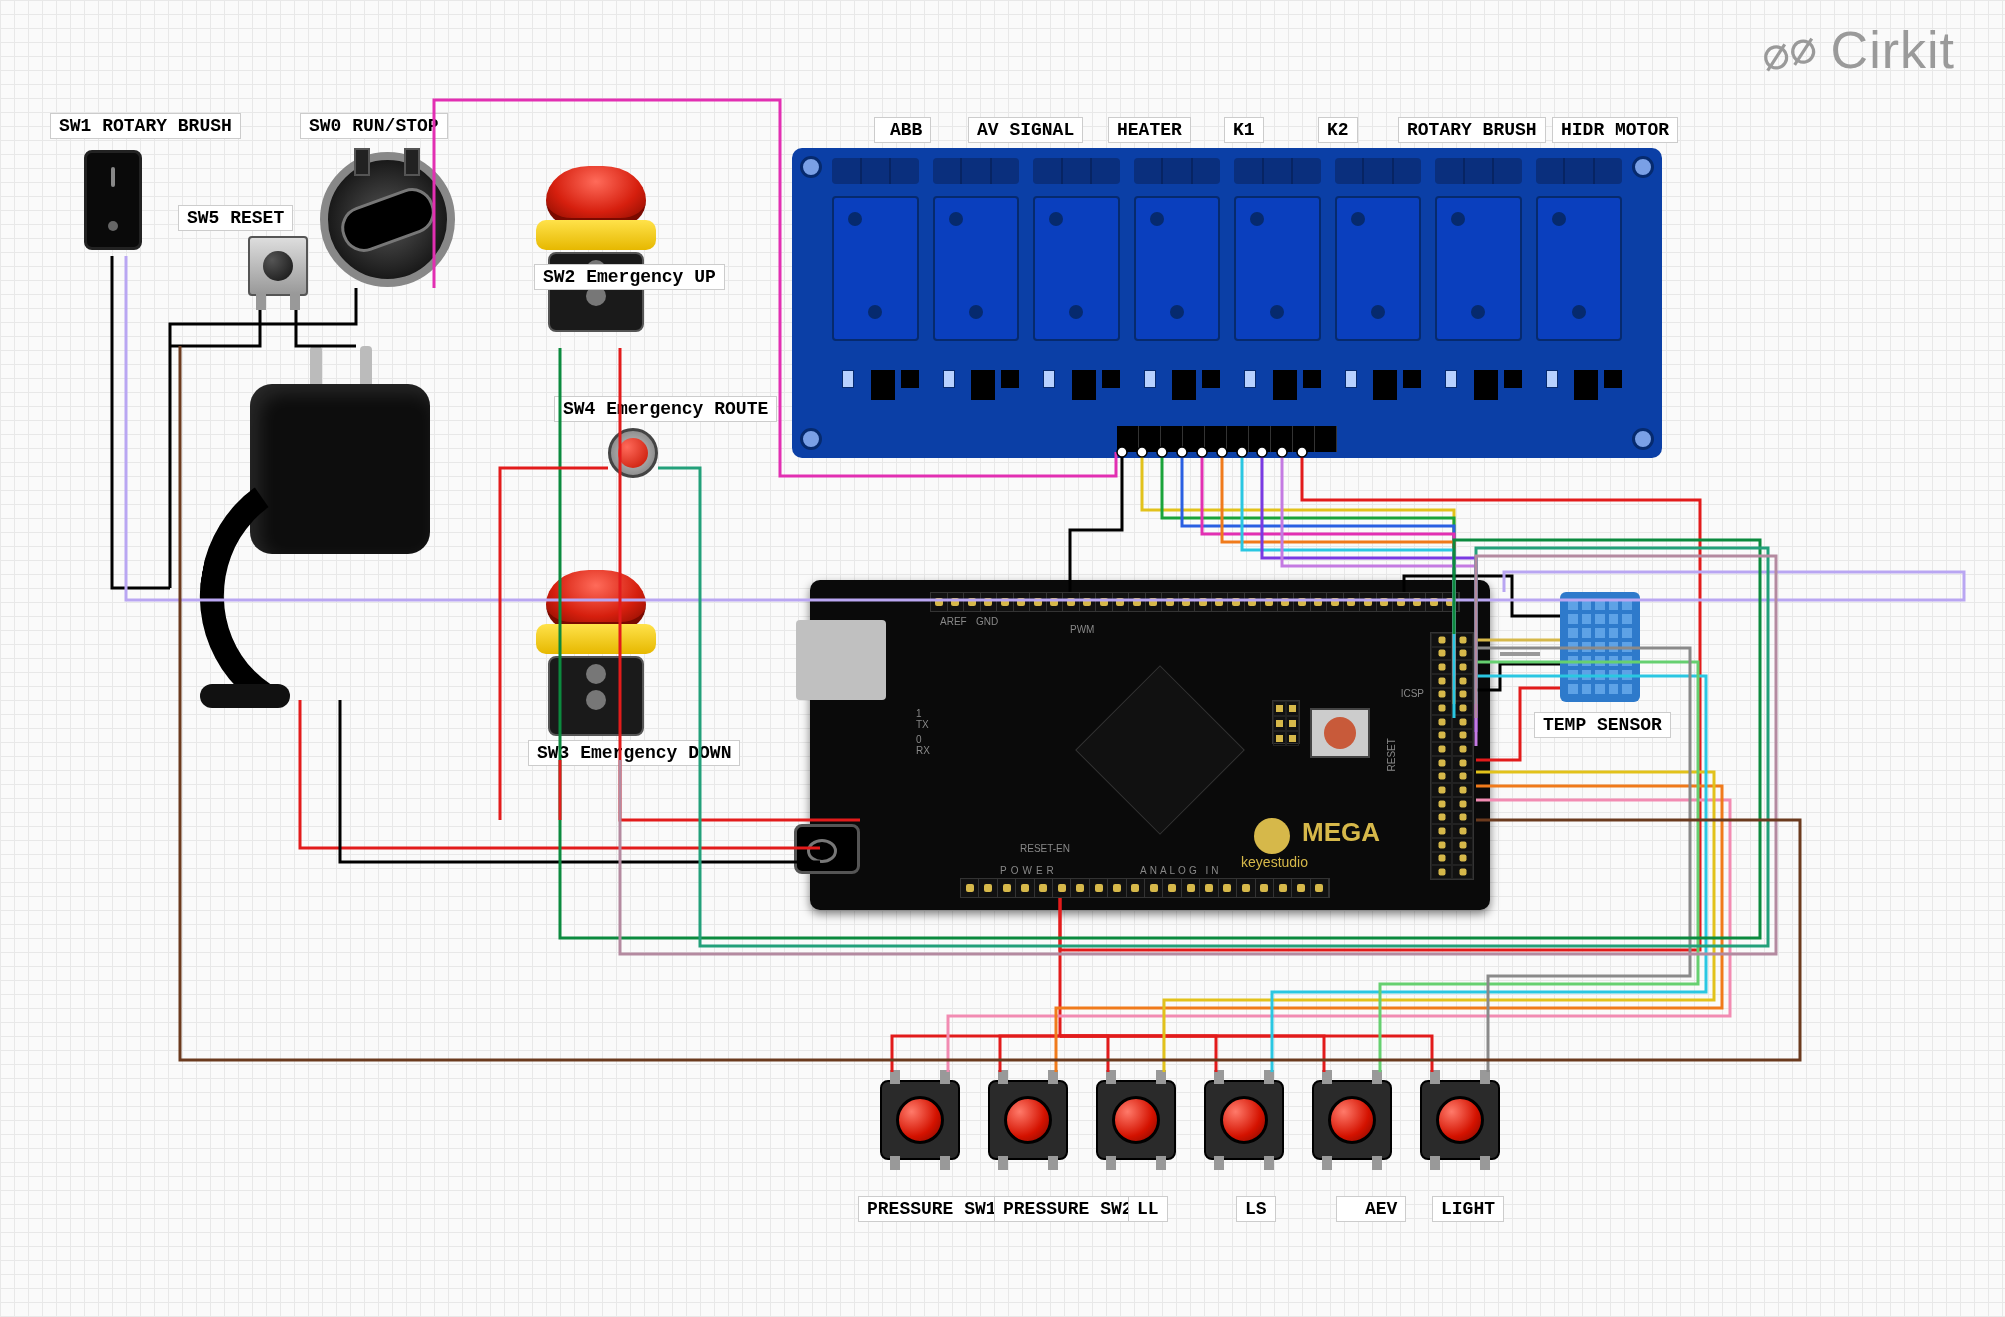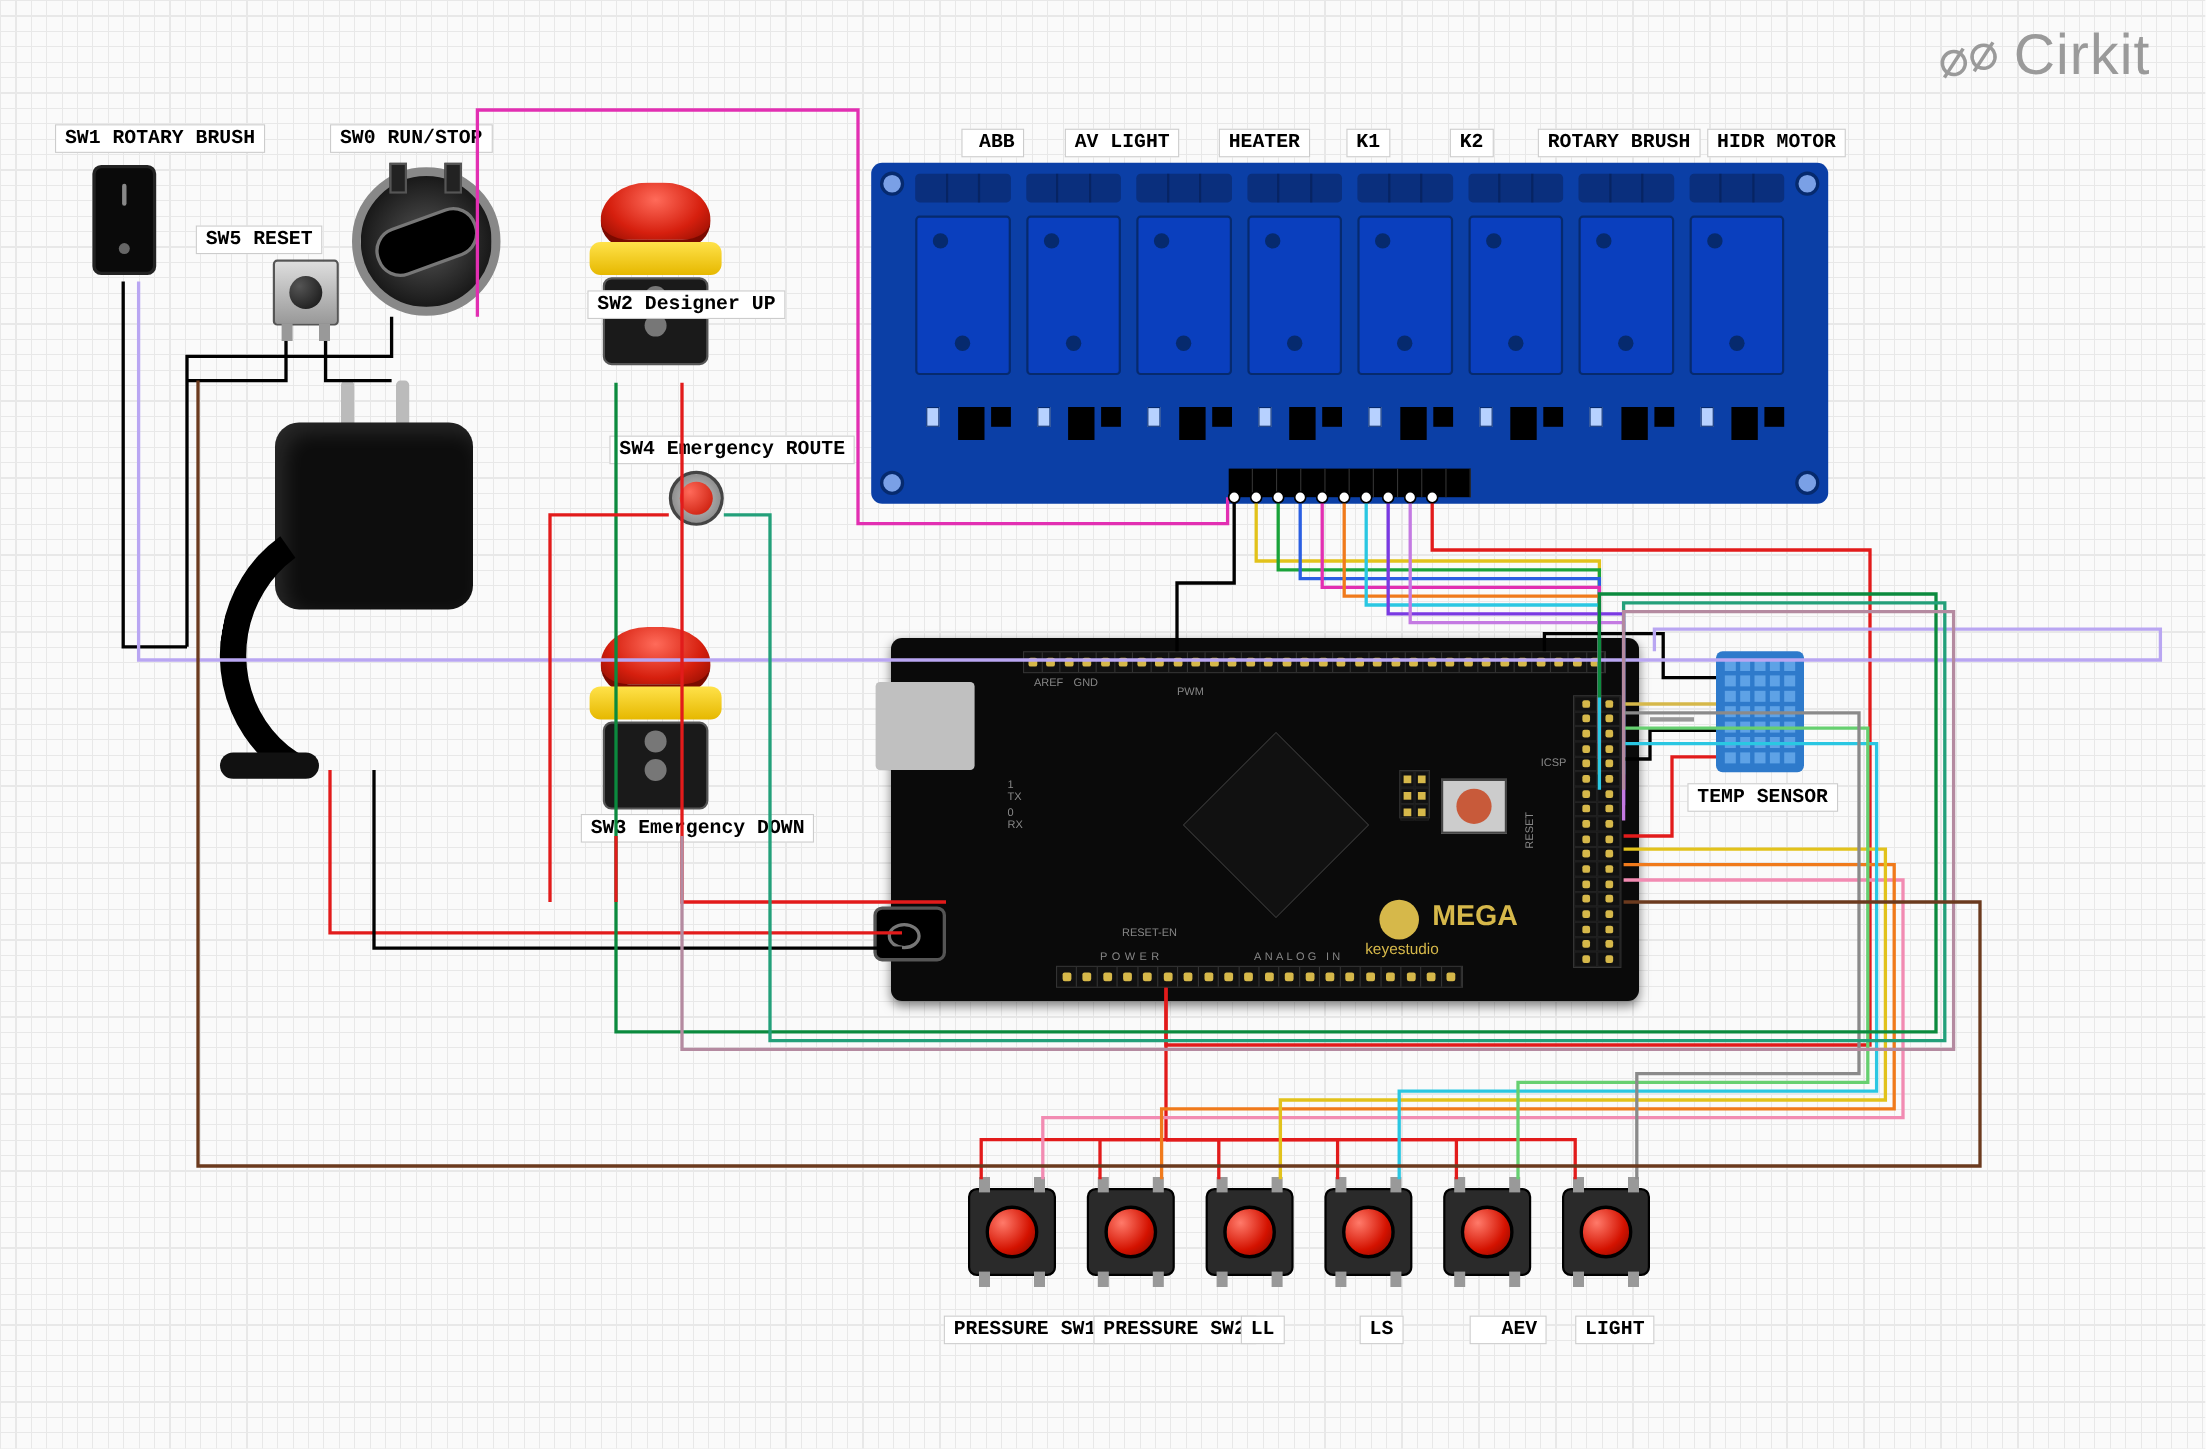--- a/index.html
+++ b/index.html
@@ -327,21 +327,21 @@
   </div>
 
   <div class="estop" style="left:536px; top:166px;">
     <div class="head"></div>
       <div class="collar"></div>
       <div class="body">
         <div class="screw"></div>
         <div class="screw"></div>
       </div>
   </div>
-  <div class="lbl" style="left:534px; top:264px;">SW2 Designer UP</div>
+  <div class="lbl" style="left:534px; top:264px;">SW2 Emergency UP</div>
 
   <div class="lbl" style="left:554px; top:396px;">SW4 Emergency ROUTE</div>
   <div class="pushred" style="left:608px; top:428px;">
     <div class="ring"></div>
       <div class="cap"></div>
   </div>
 
   <div class="estop" style="left:536px; top:570px;">
     <div class="head"></div>
       <div class="collar"></div>
@@ -354,21 +354,21 @@
 
   <div class="adapter" style="left:210px; top:384px;">
     <div class="prong a"></div>
       <div class="prong b"></div>
     <div class="body"></div>
     <div class="cord"></div>
     <div class="barrel"></div>
   </div>
 
   <div class="lbl" style="left:874px; top:117px;padding-left:15px;">ABB</div>
-  <div class="lbl" style="left:968px; top:117px;">AV LIGHT</div>
+  <div class="lbl" style="left:968px; top:117px;">AV SIGNAL</div>
   <div class="lbl" style="left:1108px; top:117px;">HEATER</div>
   <div class="lbl" style="left:1224px; top:117px;">K1</div>
   <div class="lbl" style="left:1318px; top:117px;">K2</div>
   <div class="lbl" style="left:1398px; top:117px;">ROTARY BRUSH</div>
   <div class="lbl" style="left:1552px; top:117px;">HIDR MOTOR</div>
 
   <div class="relaymod" style="left:792px; top:148px;">
     <div class="hole tl"></div>
       <div class="hole tr"></div>
       <div class="hole bl"></div>

